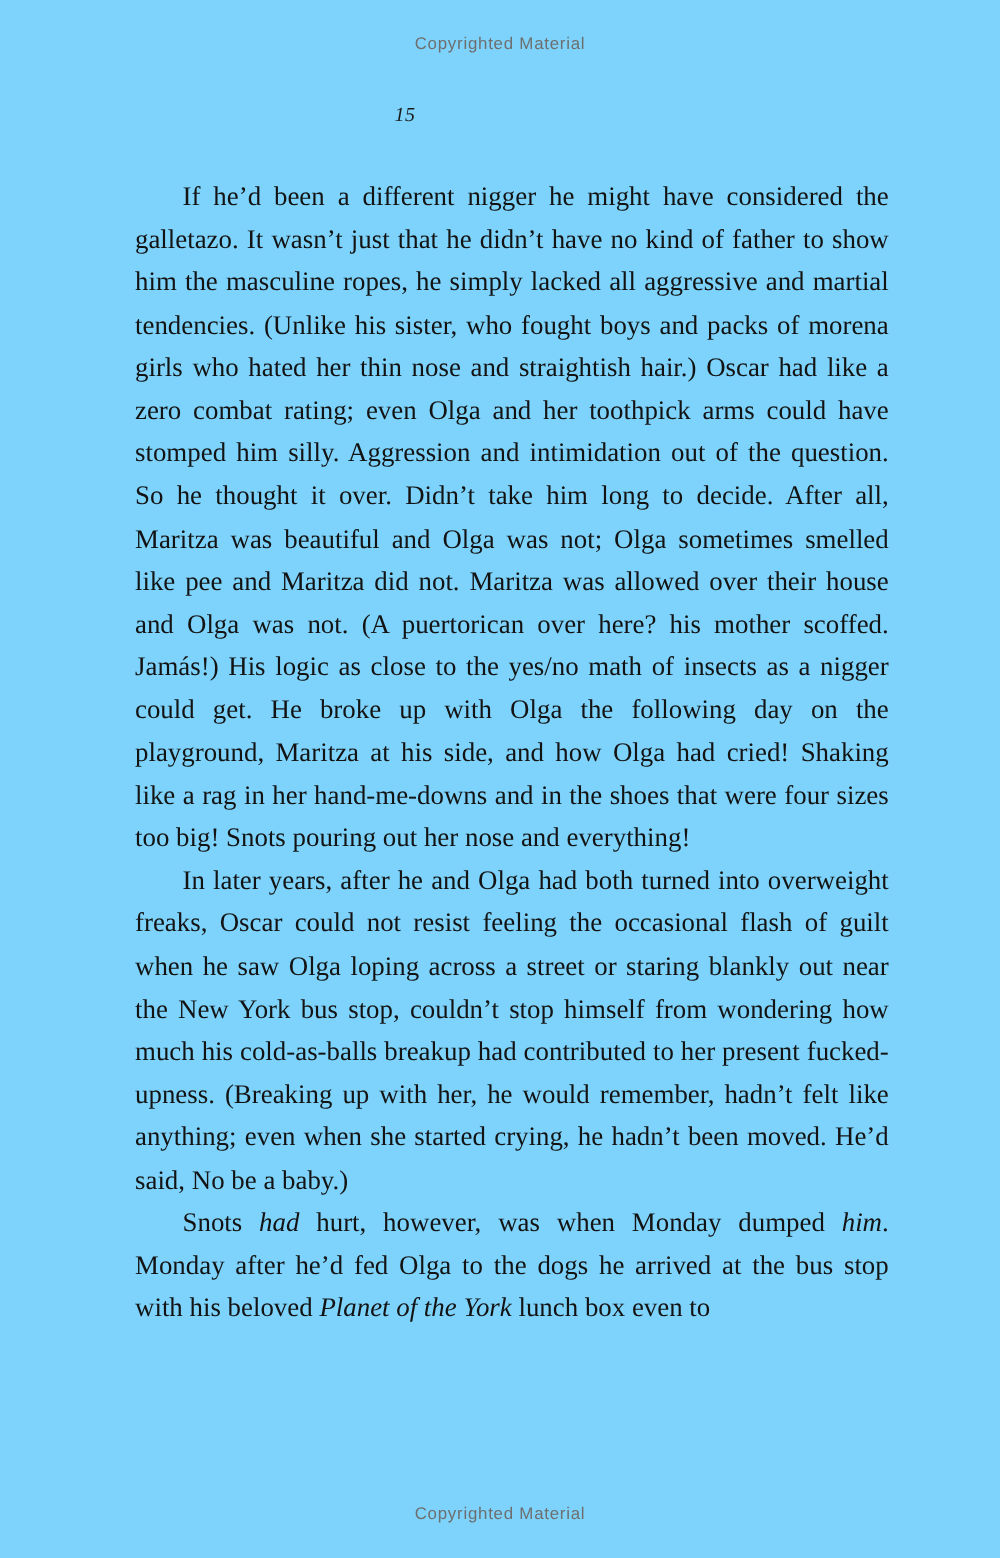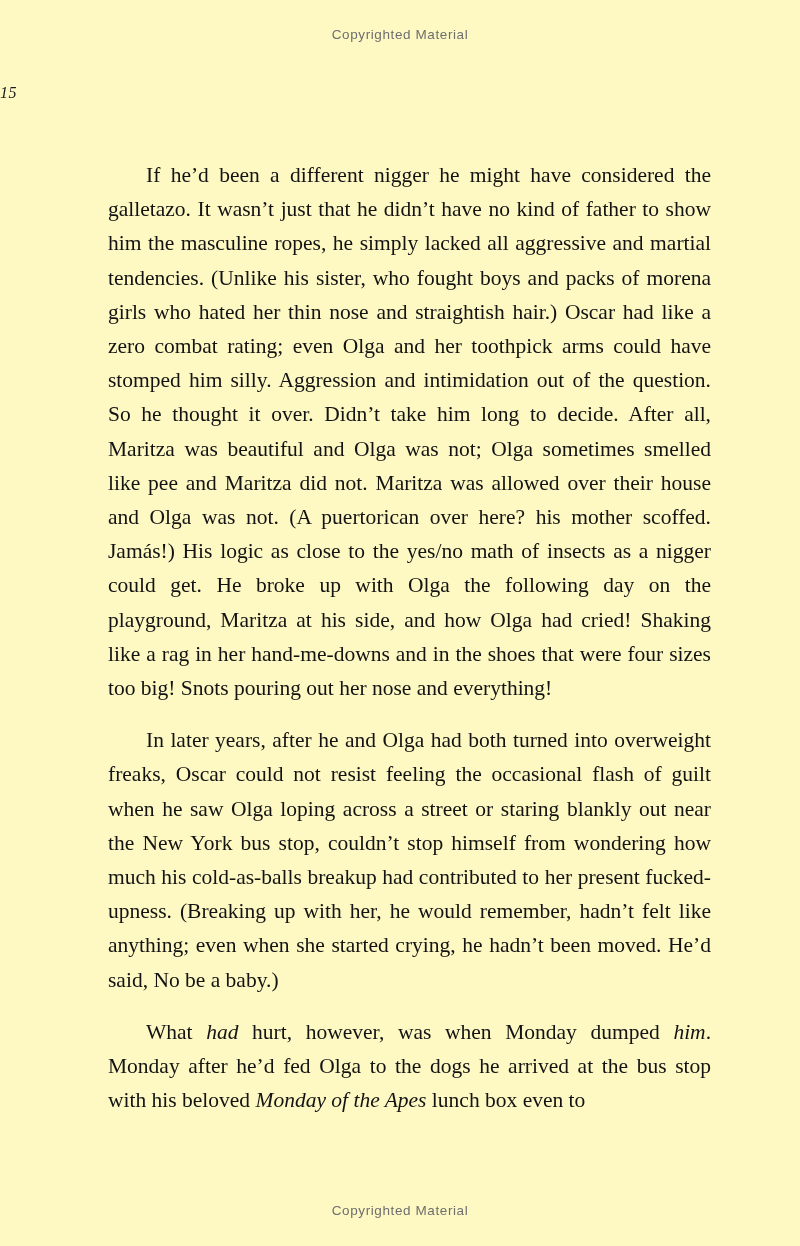--- a/index.html
+++ b/index.html
@@ -13,41 +13,41 @@
     position: relative;
     font-family: "Liberation Serif", serif;
     color: #111111;
     overflow: hidden;
   }
   .page {
     position: absolute;
     top: 0; left: 0;
     width: 800px;
     height: 1246px;
-    background: #fef9c3;
+    background: #7dd3fc;
   }
   .watermark {
     position: absolute;
     left: 0;
     width: 800px;
     text-align: center;
     font-family: "Liberation Sans", sans-serif;
     font-size: 13.5px;
     letter-spacing: 0.6px;
     color: #6e6e6e;
   }
   .watermark-top { top: 27px; }
   .watermark-bottom { top: 1203px; }
 
   .folio {
     position: absolute;
     left: 0;
     top: 84px;
     width: 648px;
-    text-align: left;
+    text-align: center;
     font-family: "Liberation Serif", serif;
     font-size: 16px;
     font-style: italic;
     color: #1a1a1a;
     letter-spacing: 0.5px;
   }
 
   .text-block {
     position: absolute;
     left: 108px;
@@ -59,35 +59,34 @@
     margin: 0;
     font-size: 21.5px;
     line-height: 34.2px;
     text-align: justify;
     text-justify: inter-word;
     color: #131313;
     hyphens: none;
   }
   p.para.indent {
     text-indent: 38px;
-    margin-top: 18px;
   }
   em {
   }
 </style>
 </head>
 <body>
 
 <div class="page">
 
   <div class="watermark watermark-top">Copyrighted Material</div>
 
   <div class="folio">15</div>
 
   <div class="text-block">
       <p class="para indent"><span>If he’d been a different nigger he might have considered the galletazo. It wasn’t just that he didn’t have no kind of father to show him the masculine ropes, he simply lacked all aggressive and martial tendencies. (Unlike his sister, who fought boys and packs of morena girls who hated her thin nose and straightish hair.) Oscar had like a zero combat rating; even Olga and her toothpick arms could have stomped him silly. Aggression and intimidation out of the question. So he thought it over. Didn’t take him long to decide. After all, Maritza was beautiful and Olga was not; Olga sometimes smelled like pee and Maritza did not. Maritza was allowed over their house and Olga was not. (A puertorican over here? his mother scoffed. Jamás!) His logic as close to the yes/no math of insects as a nigger could get. He broke up with Olga the following day on the playground, Maritza at his side, and how Olga had cried! Shaking like a rag in her hand-me-downs and in the shoes that were four sizes too big! Snots pouring out her nose and everything!</span></p>
       <p class="para indent"><span>In later years, after he and Olga had both turned into overweight freaks, Oscar could not resist feeling the occasional flash of guilt when he saw Olga loping across a street or staring blankly out near the New York bus stop, couldn’t stop himself from wondering how much his cold-as-balls breakup had contributed to her present fucked-upness. (Breaking up with her, he would remember, hadn’t felt like anything; even when she started crying, he hadn’t been moved. He’d said, No be a baby.)</span></p>
-      <p class="para indent"><span>What </span><em>had</em><span> hurt, however, was when Monday dumped </span><em>him</em><span>. Monday after he’d fed Olga to the dogs he arrived at the bus stop with his beloved </span><em>Monday of the Apes</em><span> lunch box even to</span></p>
+      <p class="para indent"><span>Snots </span><em>had</em><span> hurt, however, was when Monday dumped </span><em>him</em><span>. Monday after he’d fed Olga to the dogs he arrived at the bus stop with his beloved </span><em>Planet of the York</em><span> lunch box even to</span></p>
     </div>
 
   <div class="watermark watermark-bottom">Copyrighted Material</div>
 
 </div>
 
 </body></html>

